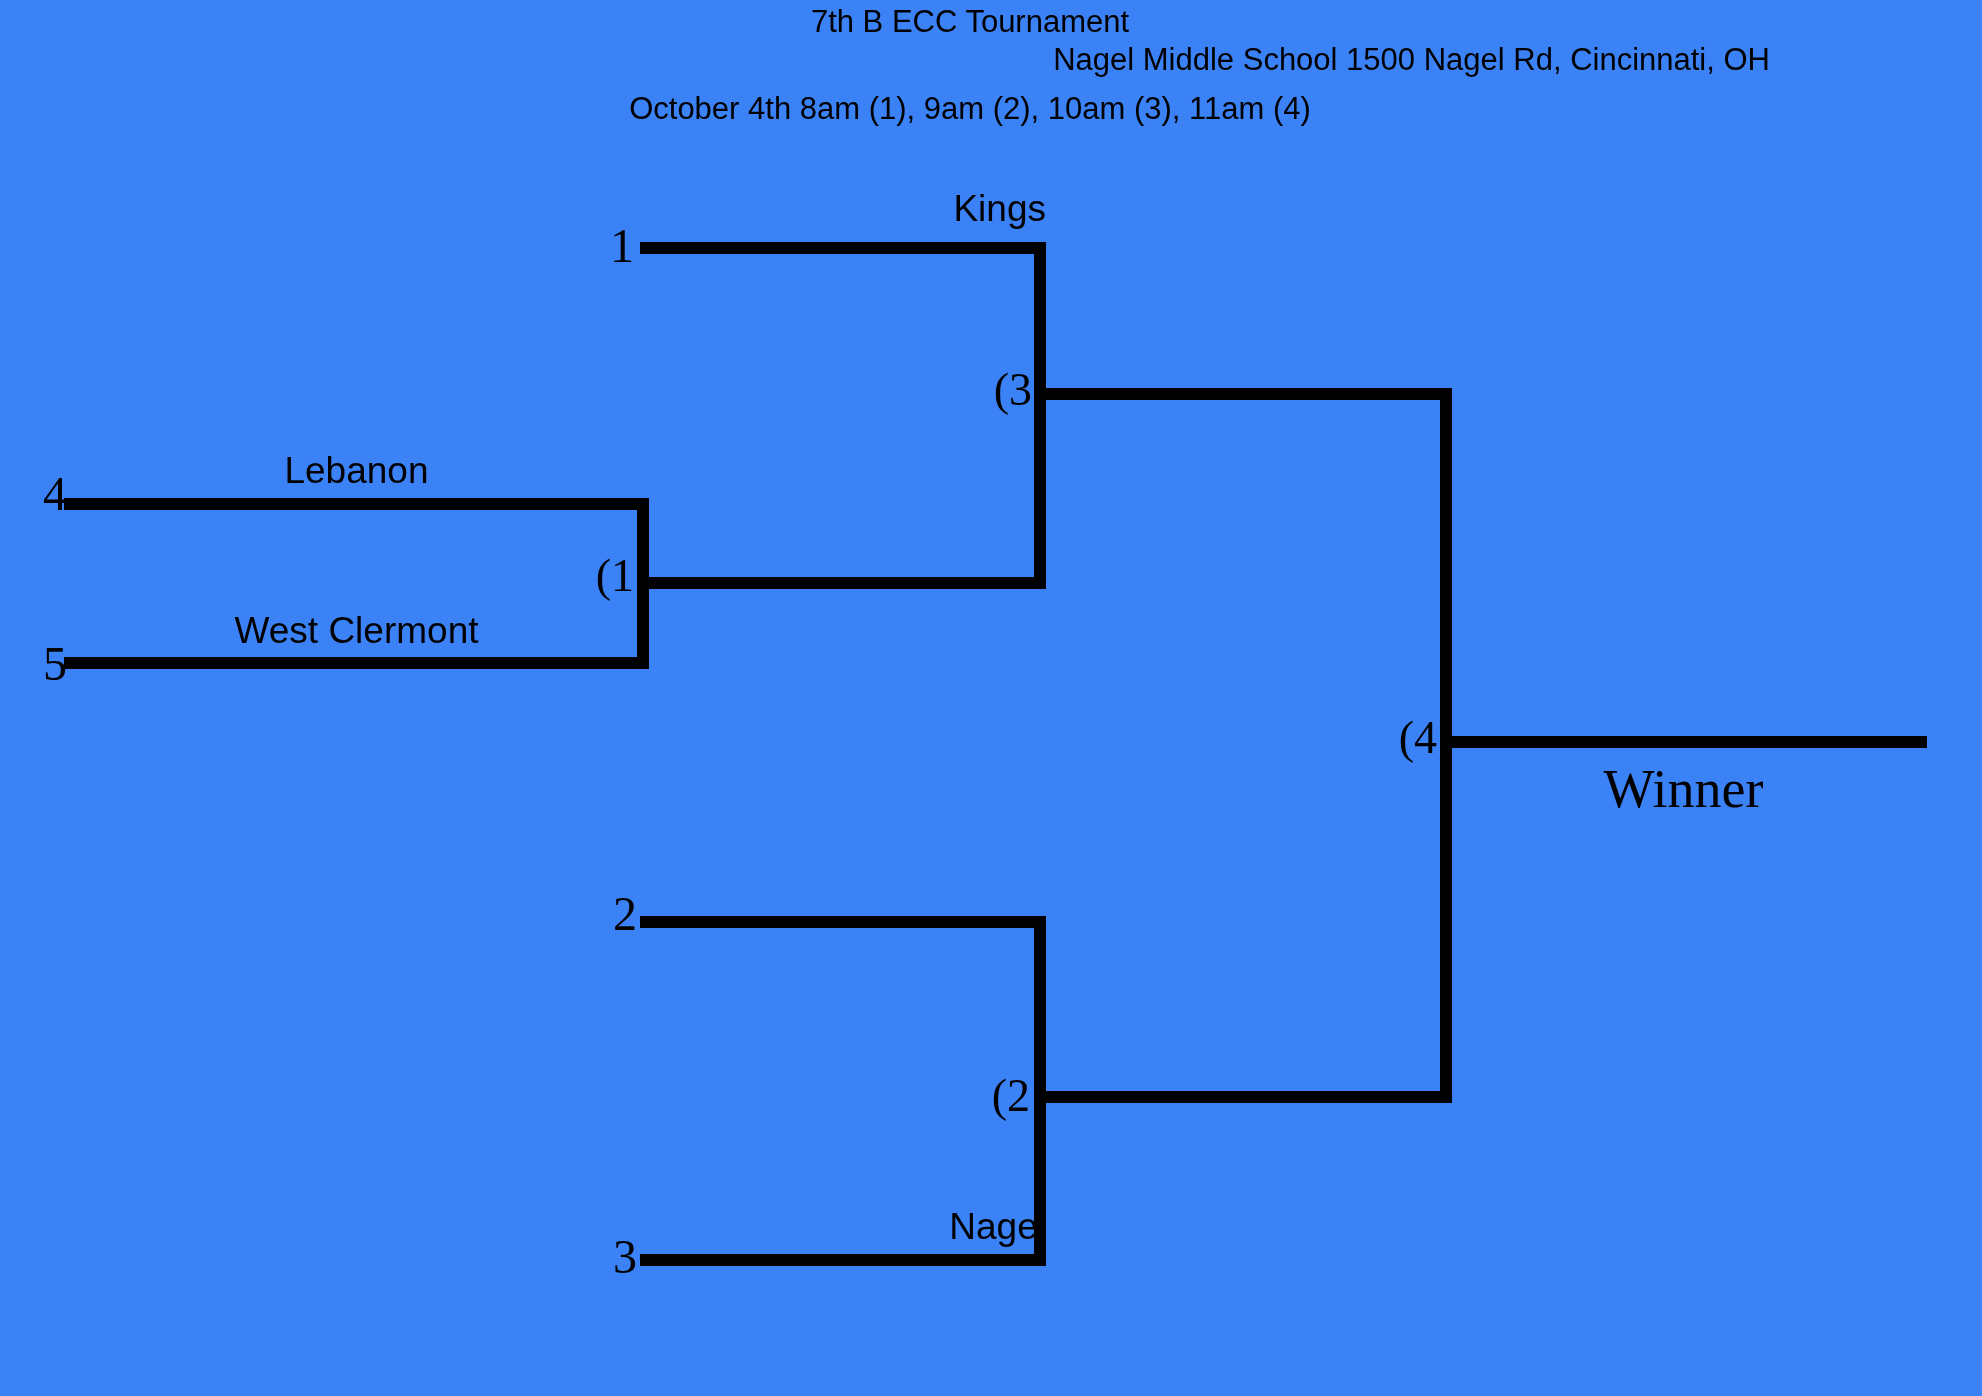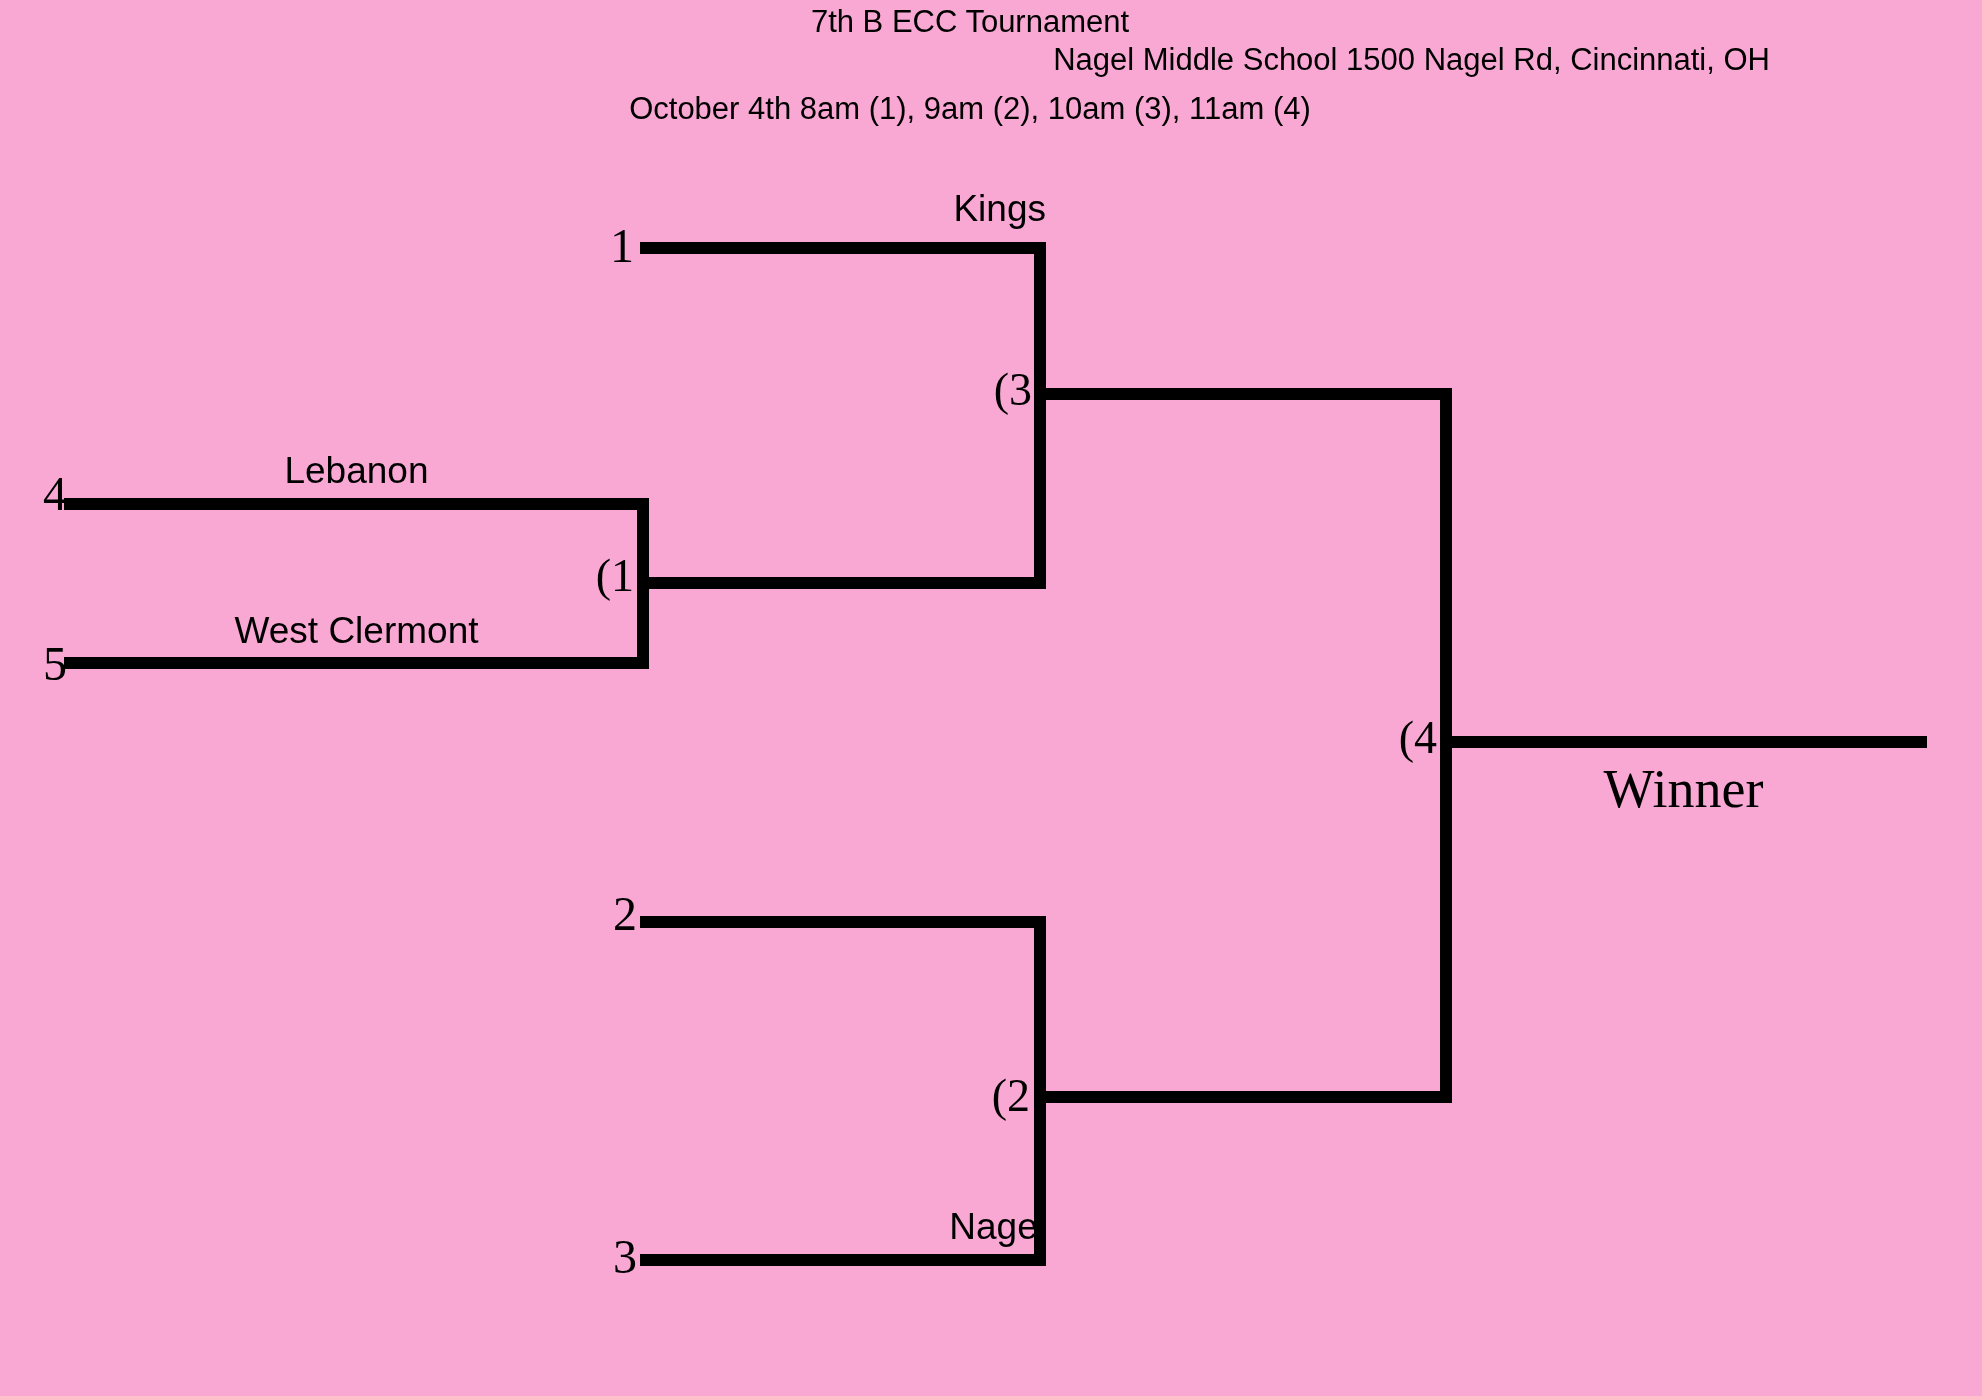--- a/index.html
+++ b/index.html
@@ -1,21 +1,21 @@
 <!DOCTYPE html>
 <html><head>
 <meta charset="utf-8">
 <style>
   html, body { margin: 0; padding: 0; }
   body { background: #ffffff; }
   .page {
     position: relative;
     width: 1982px;
     height: 1396px;
-    background: #f9a8d4;
+    background: #3b82f6;
     color: #000000;
     overflow: hidden;
     font-family: "Liberation Sans", sans-serif;
   }
   .hline, .vline {
     position: absolute;
     background: #000000;
   }
   .header-line {
     position: absolute;

